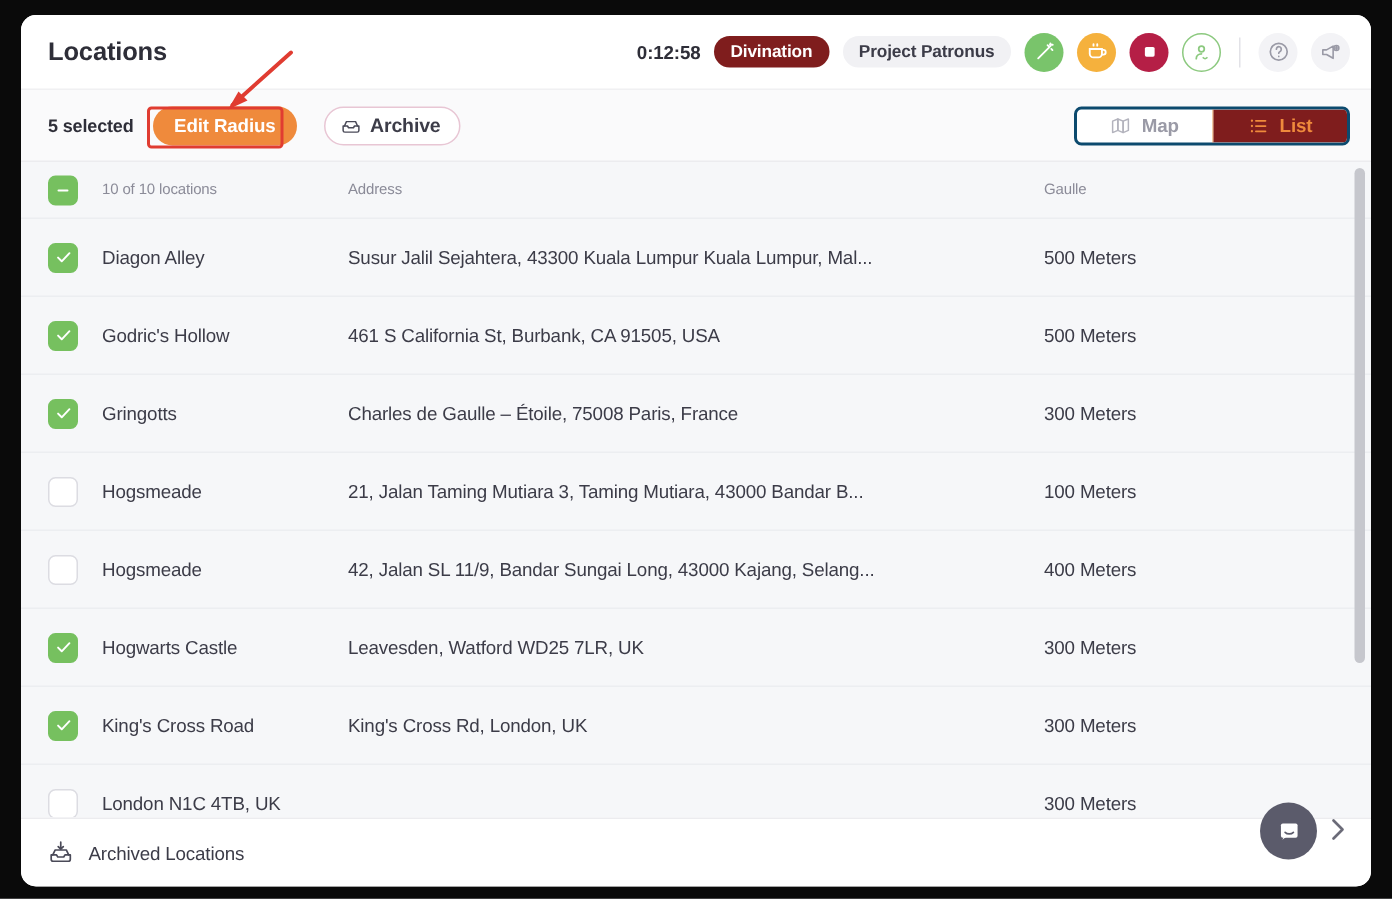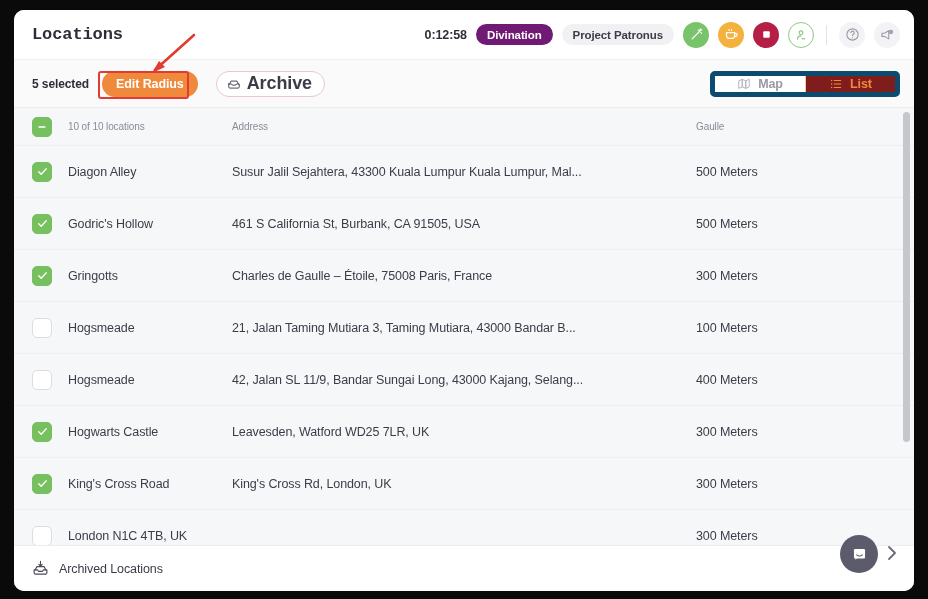--- a/index.html
+++ b/index.html
@@ -42,21 +42,20 @@
     padding: 0 14px 0 18px;
     position: relative;
     border-bottom: 1px solid #f0f0f2;
   }
 
   .page-title {
     font-size: 17px;
     font-weight: 700;
     color: #2e2e38;
     letter-spacing: -0.1px;
-    font-family: Liberation Mono, monospace;
   }
 
   .header-right {
     margin-left: auto;
     display: flex;
     align-items: center;
     gap: 9px;
   }
 
   .timer-text {
@@ -70,21 +69,21 @@
     height: 21px;
     padding: 0 11px;
     border-radius: 11px;
     display: flex;
     align-items: center;
     font-size: 11.5px;
     font-weight: 700;
     letter-spacing: -0.1px;
   }
   .badge-task {
-    background: #701a75;
+    background: #7f1d1d;
     color: #ffffff;
   }
   .badge-project {
     background: #f1f1f4;
     color: #3c3c48;
     font-weight: 600;
   }
 
   .round-btn {
     width: 26px;
@@ -179,37 +178,37 @@
     z-index: 30;
   }
 
   .btn-archive {
     height: 26px;
     padding: 0 12px 0 10px;
     border-radius: 13px;
     background: #ffffff;
     border: 1px solid #e8c6d4;
     color: #3c3c48;
-    font-size: 18px;
+    font-size: 13px;
     font-weight: 600;
     cursor: pointer;
     display: flex;
     align-items: center;
     gap: 6px;
     margin-left: 18px;
     letter-spacing: -0.1px;
   }
 
   .view-toggle {
     margin-left: auto;
     display: flex;
     height: 26px;
     border-radius: 5px;
     overflow: hidden;
-    border: 5px solid #0c4a6e;
+    border: 2px solid #0c4a6e;
     background: #ffffff;
   }
   .view-seg {
     width: 90px;
     display: flex;
     align-items: center;
     justify-content: center;
     gap: 7px;
     font-size: 12.5px;
     font-weight: 600;

